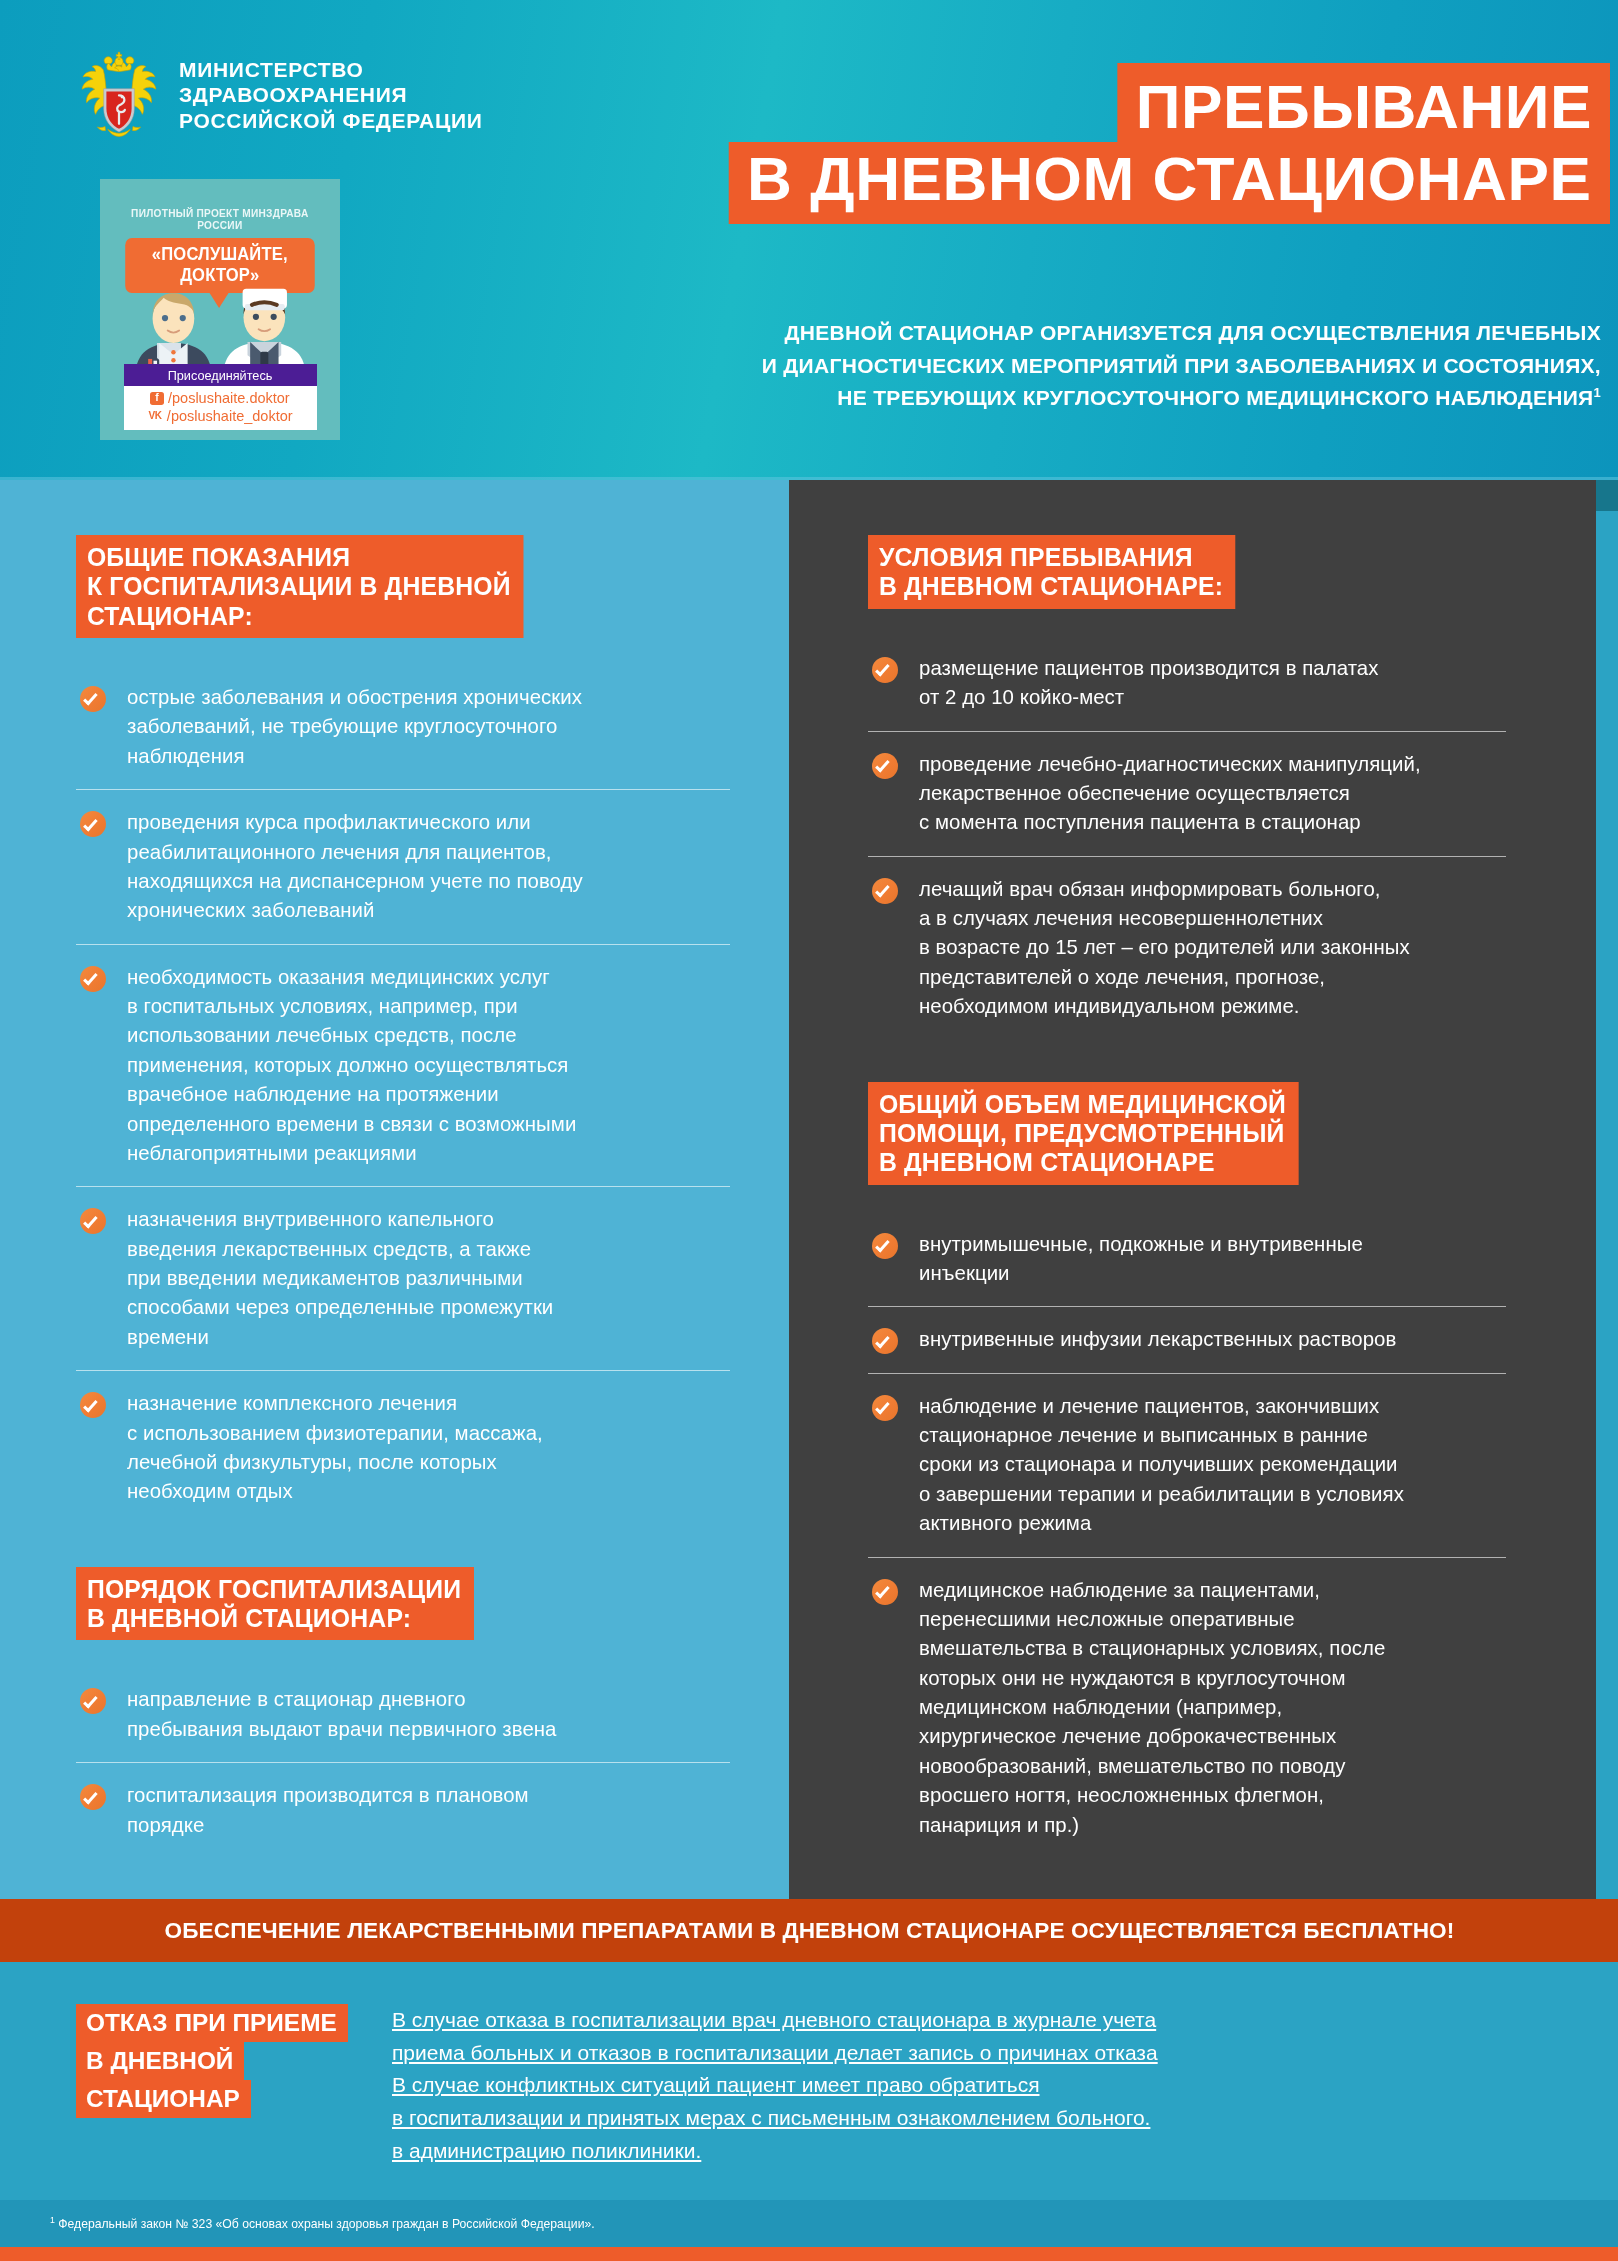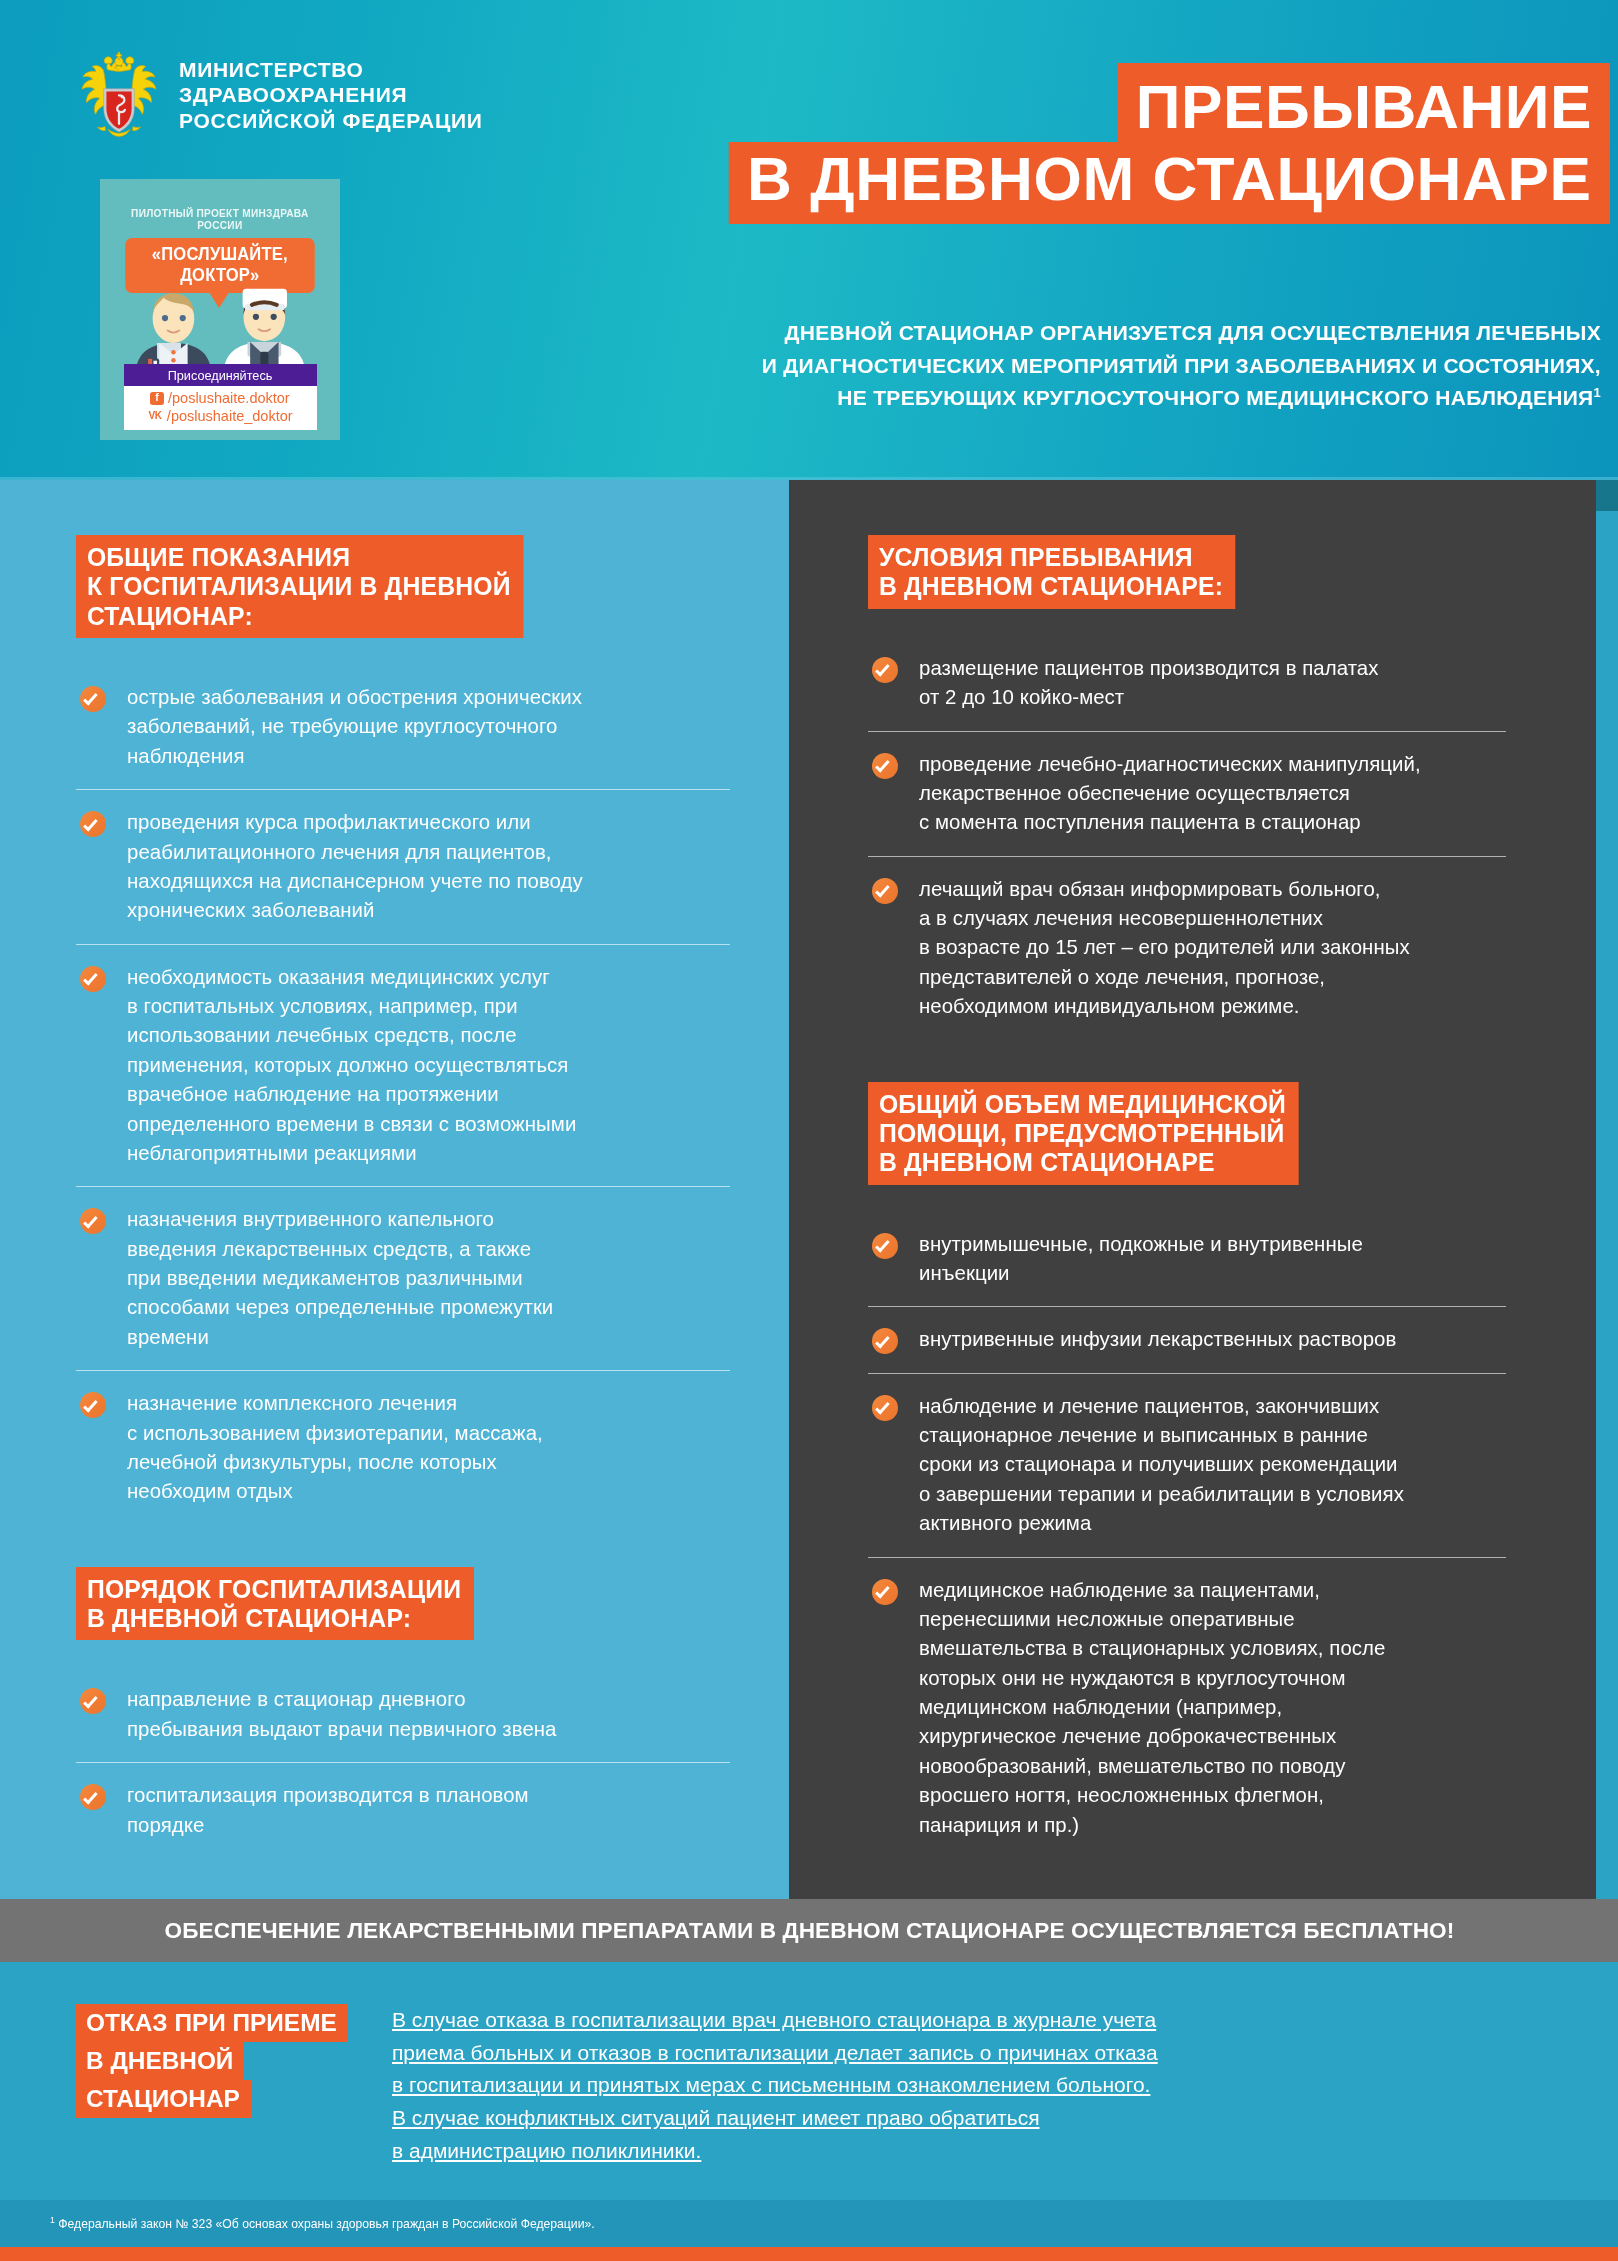--- a/index.html
+++ b/index.html
@@ -197,21 +197,21 @@
     width:7.2px;height:13.6px;
     border:3.2px solid #ffffff;
     border-top:none;border-left:none;
     transform:rotate(42deg);
     box-sizing:border-box;
   }
   .bullets-gap{height:27px;}
 
   
   .redbar{
-    background:#737373;
+    background:#c2410c;
     color:#ffffff;
     text-align:center;
     font-weight:bold;
     font-size:22.6px;
     letter-spacing:0.1px;
     padding:19px 9px 18px 9px;
     box-sizing:border-box;
   }
 
   
@@ -564,22 +564,22 @@
 
   <div class="refusal">
     <div class="refusal-badge">
       <div class="bar">ОТКАЗ ПРИ ПРИЕМЕ</div>
       <div class="bar">В ДНЕВНОЙ</div>
       <div class="bar">СТАЦИОНАР</div>
     </div>
     <div class="refusal-text" id="refusal-p">
         <div>В случае отказа в госпитализации врач дневного стационара в журнале учета</div>
         <div>приема больных и отказов в госпитализации делает запись о причинах отказа</div>
+        <div>В случае конфликтных ситуаций пациент имеет право обратиться</div>
         <div>в госпитализации и принятых мерах с письменным ознакомлением больного.</div>
-        <div>В случае конфликтных ситуаций пациент имеет право обратиться</div>
         <div>в администрацию поликлиники.</div>
       </div>
   </div>
 
   <div class="footnote">
     <sup>1</sup>
     <span>Федеральный закон № 323 «Об основах охраны здоровья граждан в Российской Федерации».</span>
   </div>
   <div class="bottombar"></div>
 

